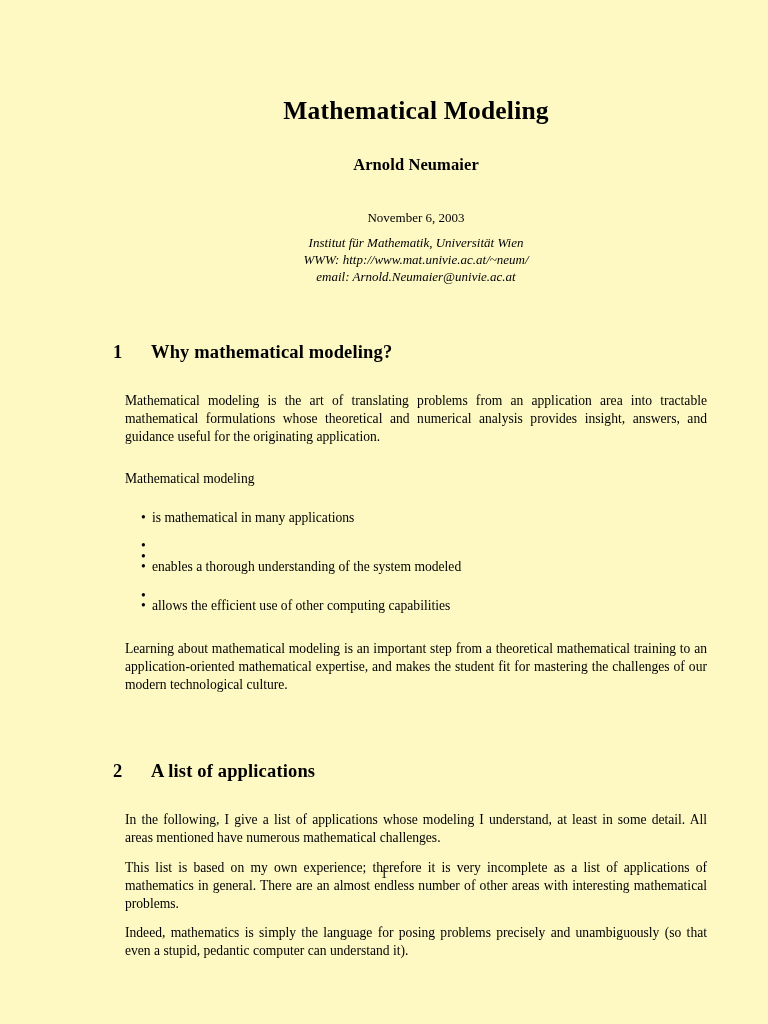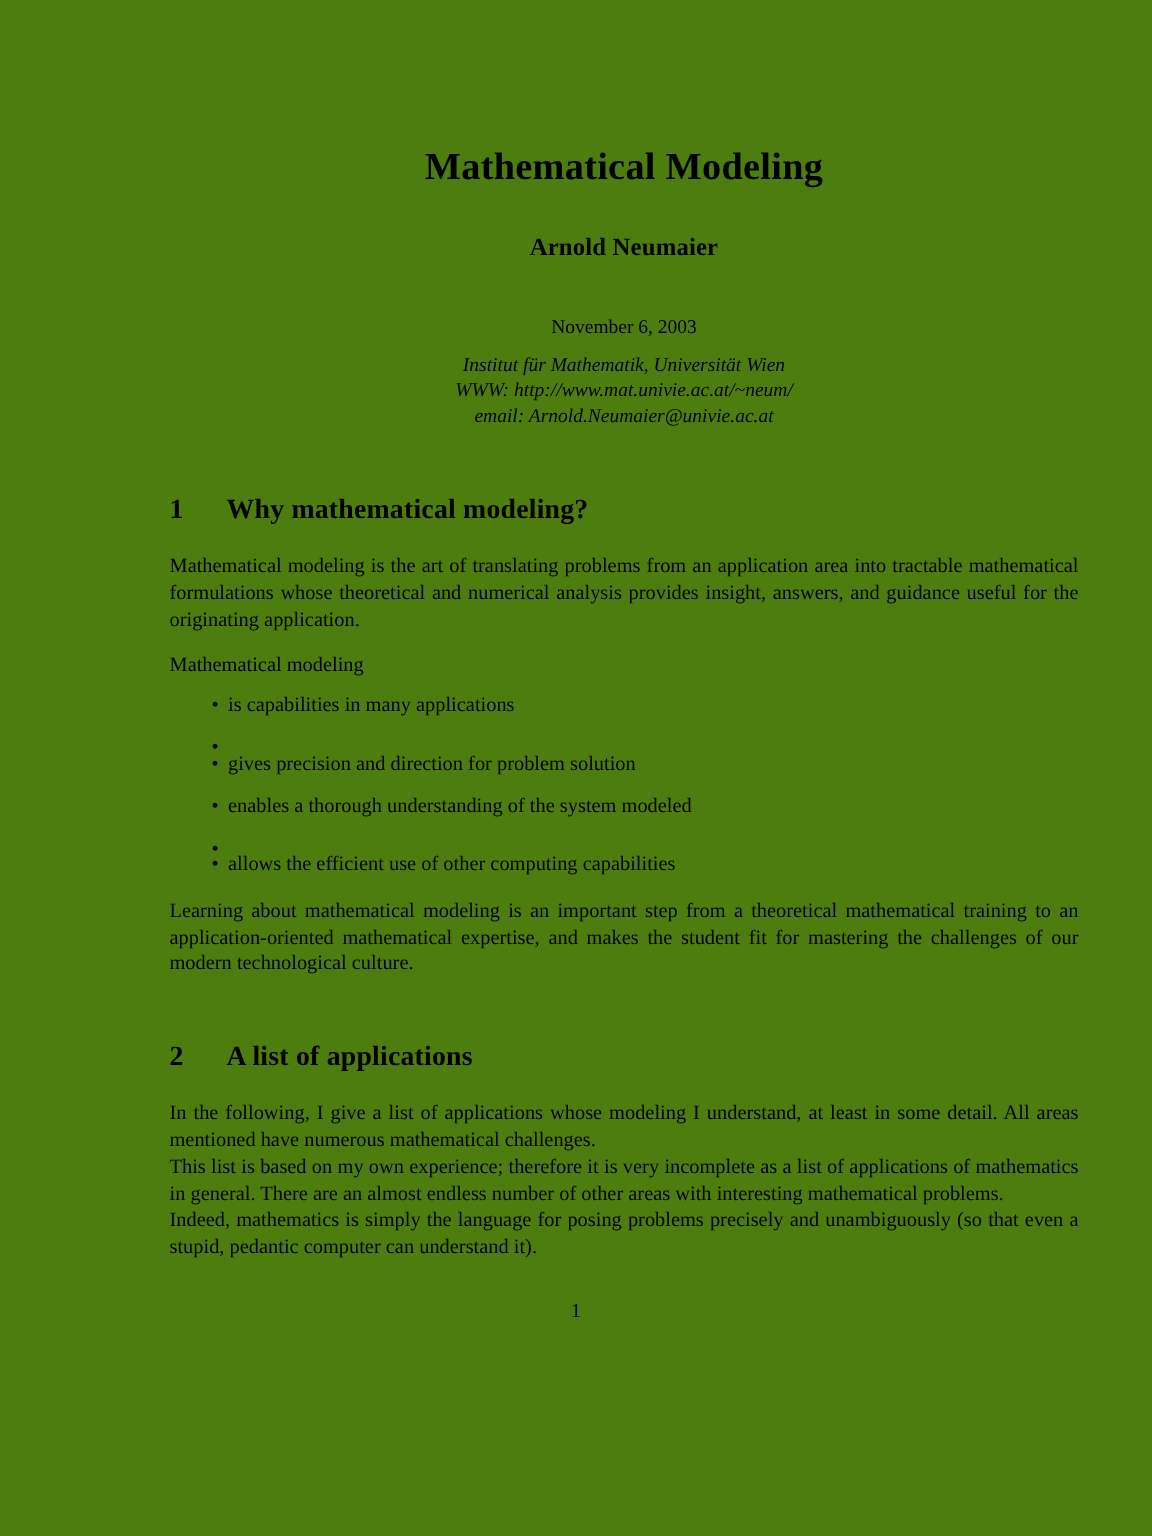--- a/index.html
+++ b/index.html
@@ -17,21 +17,21 @@
     color: #000000;
     -webkit-font-smoothing: antialiased;
   }
 
   .page {
     position: absolute;
     left: 0;
     top: 0;
     width: 768px;
     height: 1024px;
-    background: #4d7c0f;
+    background: #fef9c3;
   }
 
   .content {
     position: absolute;
     left: 113px;
     top: 0;
     width: 606px;
   }
 
   
@@ -75,31 +75,32 @@
     margin: 0;
     display: flex;
     align-items: baseline;
   }
   .section-heading .num {
     width: 38px;
     flex: 0 0 38px;
   }
   .section-heading .txt {
     letter-spacing: 0.15px;
+    margin-top: 12px;
   }
   #section-1-heading { padding-top: 44px; }
   #section-2-heading { padding-top: 44px; }
 
   
   .para {
     font-size: 13.6px;
     line-height: 17.8px;
     text-align: justify;
     text-justify: inter-word;
-    margin: 0;
+    margin: 12px;
     hyphens: manual;
   }
   .para.first-after-heading { padding-top: 17px; }
   .para.spaced { padding-top: 13px; }
   .para.tight { padding-top: 0px; }
   .para.noj { text-align: left; }
 
   
   .bullet-list {
     margin: 0;
@@ -154,28 +155,27 @@
       <span class="txt">Why mathematical modeling?</span>
     </h2>
 
     <p class="para first-after-heading">Mathematical modeling is the art of translating problems from an application area into tractable mathematical formulations whose theoretical and numerical analysis provides in­sight, answers, and guidance useful for the originating application.</p>
 
     <p class="para spaced noj">Mathematical modeling</p>
 
     <ul class="bullet-list">
       <li class="bullet-item">
         <span class="dot">•</span>
-        <span>is capabilities in many applications</span>
-      </li>
-      <li class="bullet-item">
-        <span class="dot">•</span>
-      </li>
-      <li class="bullet-item">
-        <span class="dot">•</span>
-        <span>gives precision and direction for problem solution</span>
+        <span>is mathematical in many applications</span>
+      </li>
+      <li class="bullet-item">
+        <span class="dot">•</span>
+      </li>
+      <li class="bullet-item">
+        <span class="dot">•</span>
       </li>
       <li class="bullet-item">
         <span class="dot">•</span>
         <span>enables a thorough understanding of the system modeled</span>
       </li>
       <li class="bullet-item">
         <span class="dot">•</span>
       </li>
       <li class="bullet-item">
         <span class="dot">•</span>

